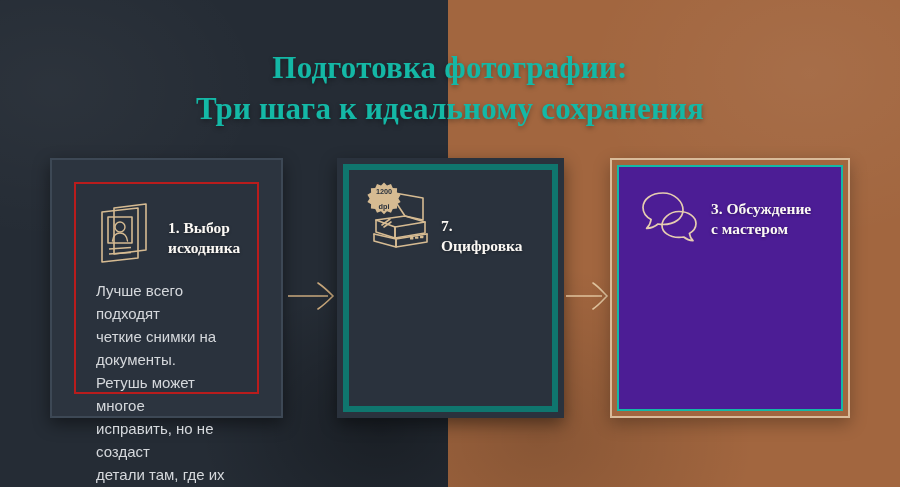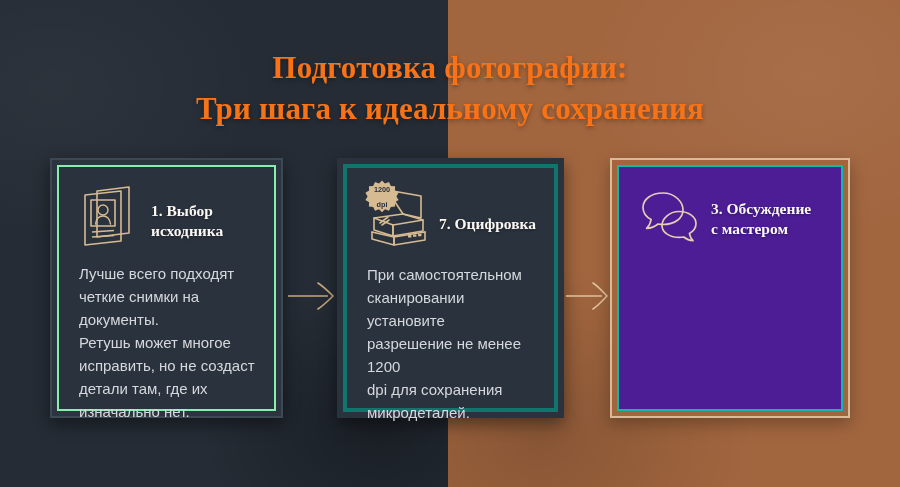--- a/index.html
+++ b/index.html
@@ -18,40 +18,40 @@
       #252c35;}
   .bg-terra{position:absolute;left:448px;top:0;width:452px;height:487px;
     background:
       radial-gradient(ellipse 320px 240px at 80% 15%, rgba(255,255,255,.05), rgba(0,0,0,0) 70%),
       radial-gradient(ellipse 300px 240px at 20% 90%, rgba(0,0,0,.16), rgba(0,0,0,0) 72%),
       #a2663f;}
 
   
   .title{position:absolute;left:0;top:48px;width:900px;text-align:center;
     font-family:"Liberation Serif","DejaVu Serif",serif;
-    font-weight:700;color:#f97316;font-size:31px;line-height:1.32;
+    font-weight:700;color:#14b8a6;font-size:31px;line-height:1.32;
     letter-spacing:.2px;text-shadow:0 2px 5px rgba(0,0,0,.35);}
   .title .l2{display:block;}
 
   
   .card{position:absolute;top:158px;height:260px;box-sizing:border-box;}
   .card .inner{position:absolute;inset:0;box-sizing:border-box;}
   .card .body-wrap{position:absolute;inset:0;box-sizing:border-box;padding:16px 18px 10px 20px;}
 
   
   #card1{left:50px;width:233px;
     background:#2c343f;border:2px solid #3d4855;
     box-shadow:0 6px 16px rgba(0,0,0,.45);}
-  #card1 .inner{margin:5px;border:2px solid #86efac;background:#2a323d;}
+  #card1 .inner{margin:22px;border:2px solid #b91c1c;background:#2a323d;}
 
   
   #card2{left:337px;width:227px;
     background:#2a323d;border:2px solid #2a323d;
     box-shadow:0 6px 16px rgba(0,0,0,.45);}
-  #card2 .inner{margin:4px;border:4px solid #0f766e;background:#2a323d;}
+  #card2 .inner{margin:4px;border:6px solid #0f766e;background:#2a323d;}
 
   
   #card3{left:610px;width:240px;
     background:#a2663f;border:2px solid #d9bb9a;
     box-shadow:0 6px 16px rgba(0,0,0,.28);}
   #card3 .inner{margin:5px;border:2px solid #14b8a6;background:#4c1d95;}
 
   
   .head{display:flex;align-items:flex-start;gap:10px;height:74px;}
   .icon-box{flex:0 0 auto;position:relative;width:62px;height:66px;}
@@ -155,25 +155,20 @@
             </svg>
             <div class="dpi-badge">
               <svg viewBox="0 0 34 34" width="34" height="34" aria-hidden="true">
                 <path fill="#d6bb92" d="M17 0.6 l3.0 3.0 4.0 -1.6 1.8 3.9 4.3 0.3 -0.2 4.3 3.7 2.2 -2.2 3.7 2.2 3.7 -3.7 2.2 0.2 4.3 -4.3 0.3 -1.8 3.9 -4.0 -1.6 -3.0 3.0 -3.0 -3.0 -4.0 1.6 -1.8 -3.9 -4.3 -0.3 0.2 -4.3 -3.7 -2.2 2.2 -3.7 -2.2 -3.7 3.7 -2.2 -0.2 -4.3 4.3 -0.3 1.8 -3.9 4.0 1.6 Z"></path>
               </svg>
               <span><span>1200</span><br><span>dpi</span></span>
             </div>
           </div>
           <div class="heading" style="white-space:pre-line;padding-top:30px">7. Оцифровка</div>
         </div>
-        <div class="body-text">При самостоятельном
-сканировании установите
-разрешение не менее 1200
-dpi для сохранения
-микродеталей.</div>
       </div>
     </div>
   </div>
 
   <div class="arrow" id="arrow2">
     <svg viewBox="0 0 42 30" width="42" height="30">
       <line x1="0" y1="15" x2="36" y2="15" stroke="#e0c39e" stroke-width="1.6"></line>
       <path d="M27 2 C33 6 37 11 41 15 C37 19 33 24 27 28" fill="none" stroke="#e0c39e" stroke-width="1.6" stroke-linecap="round"></path>
     </svg>
   </div>

